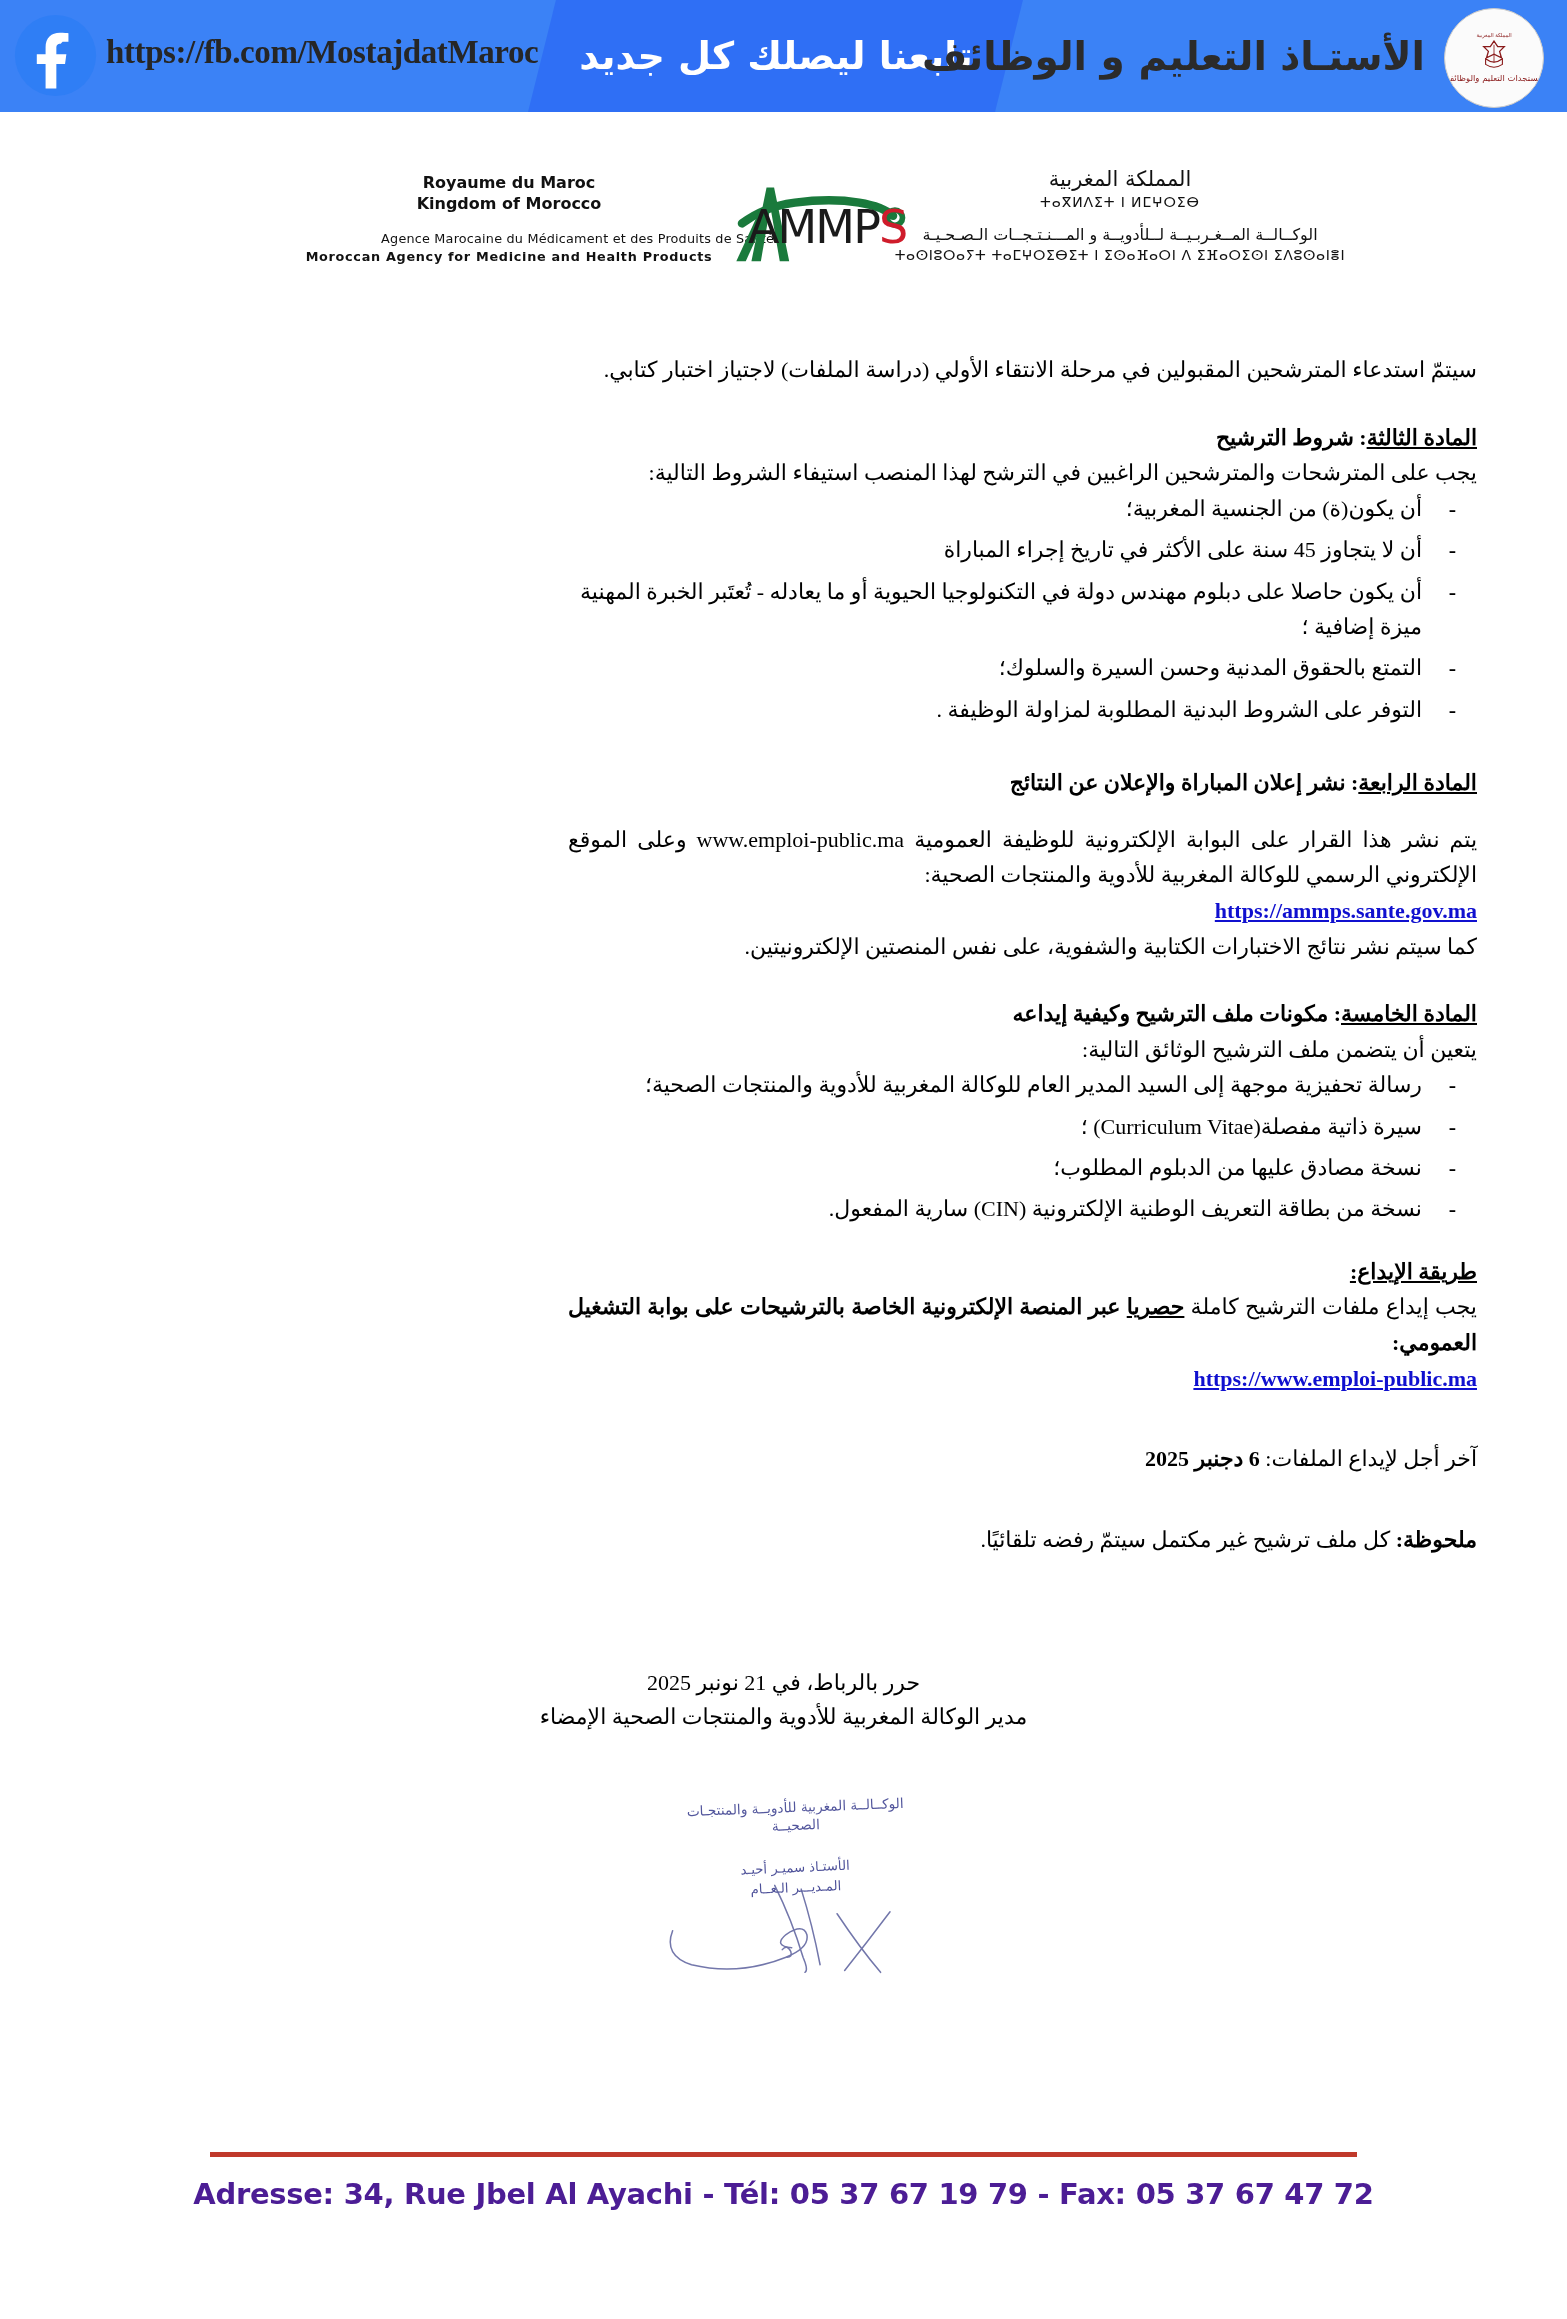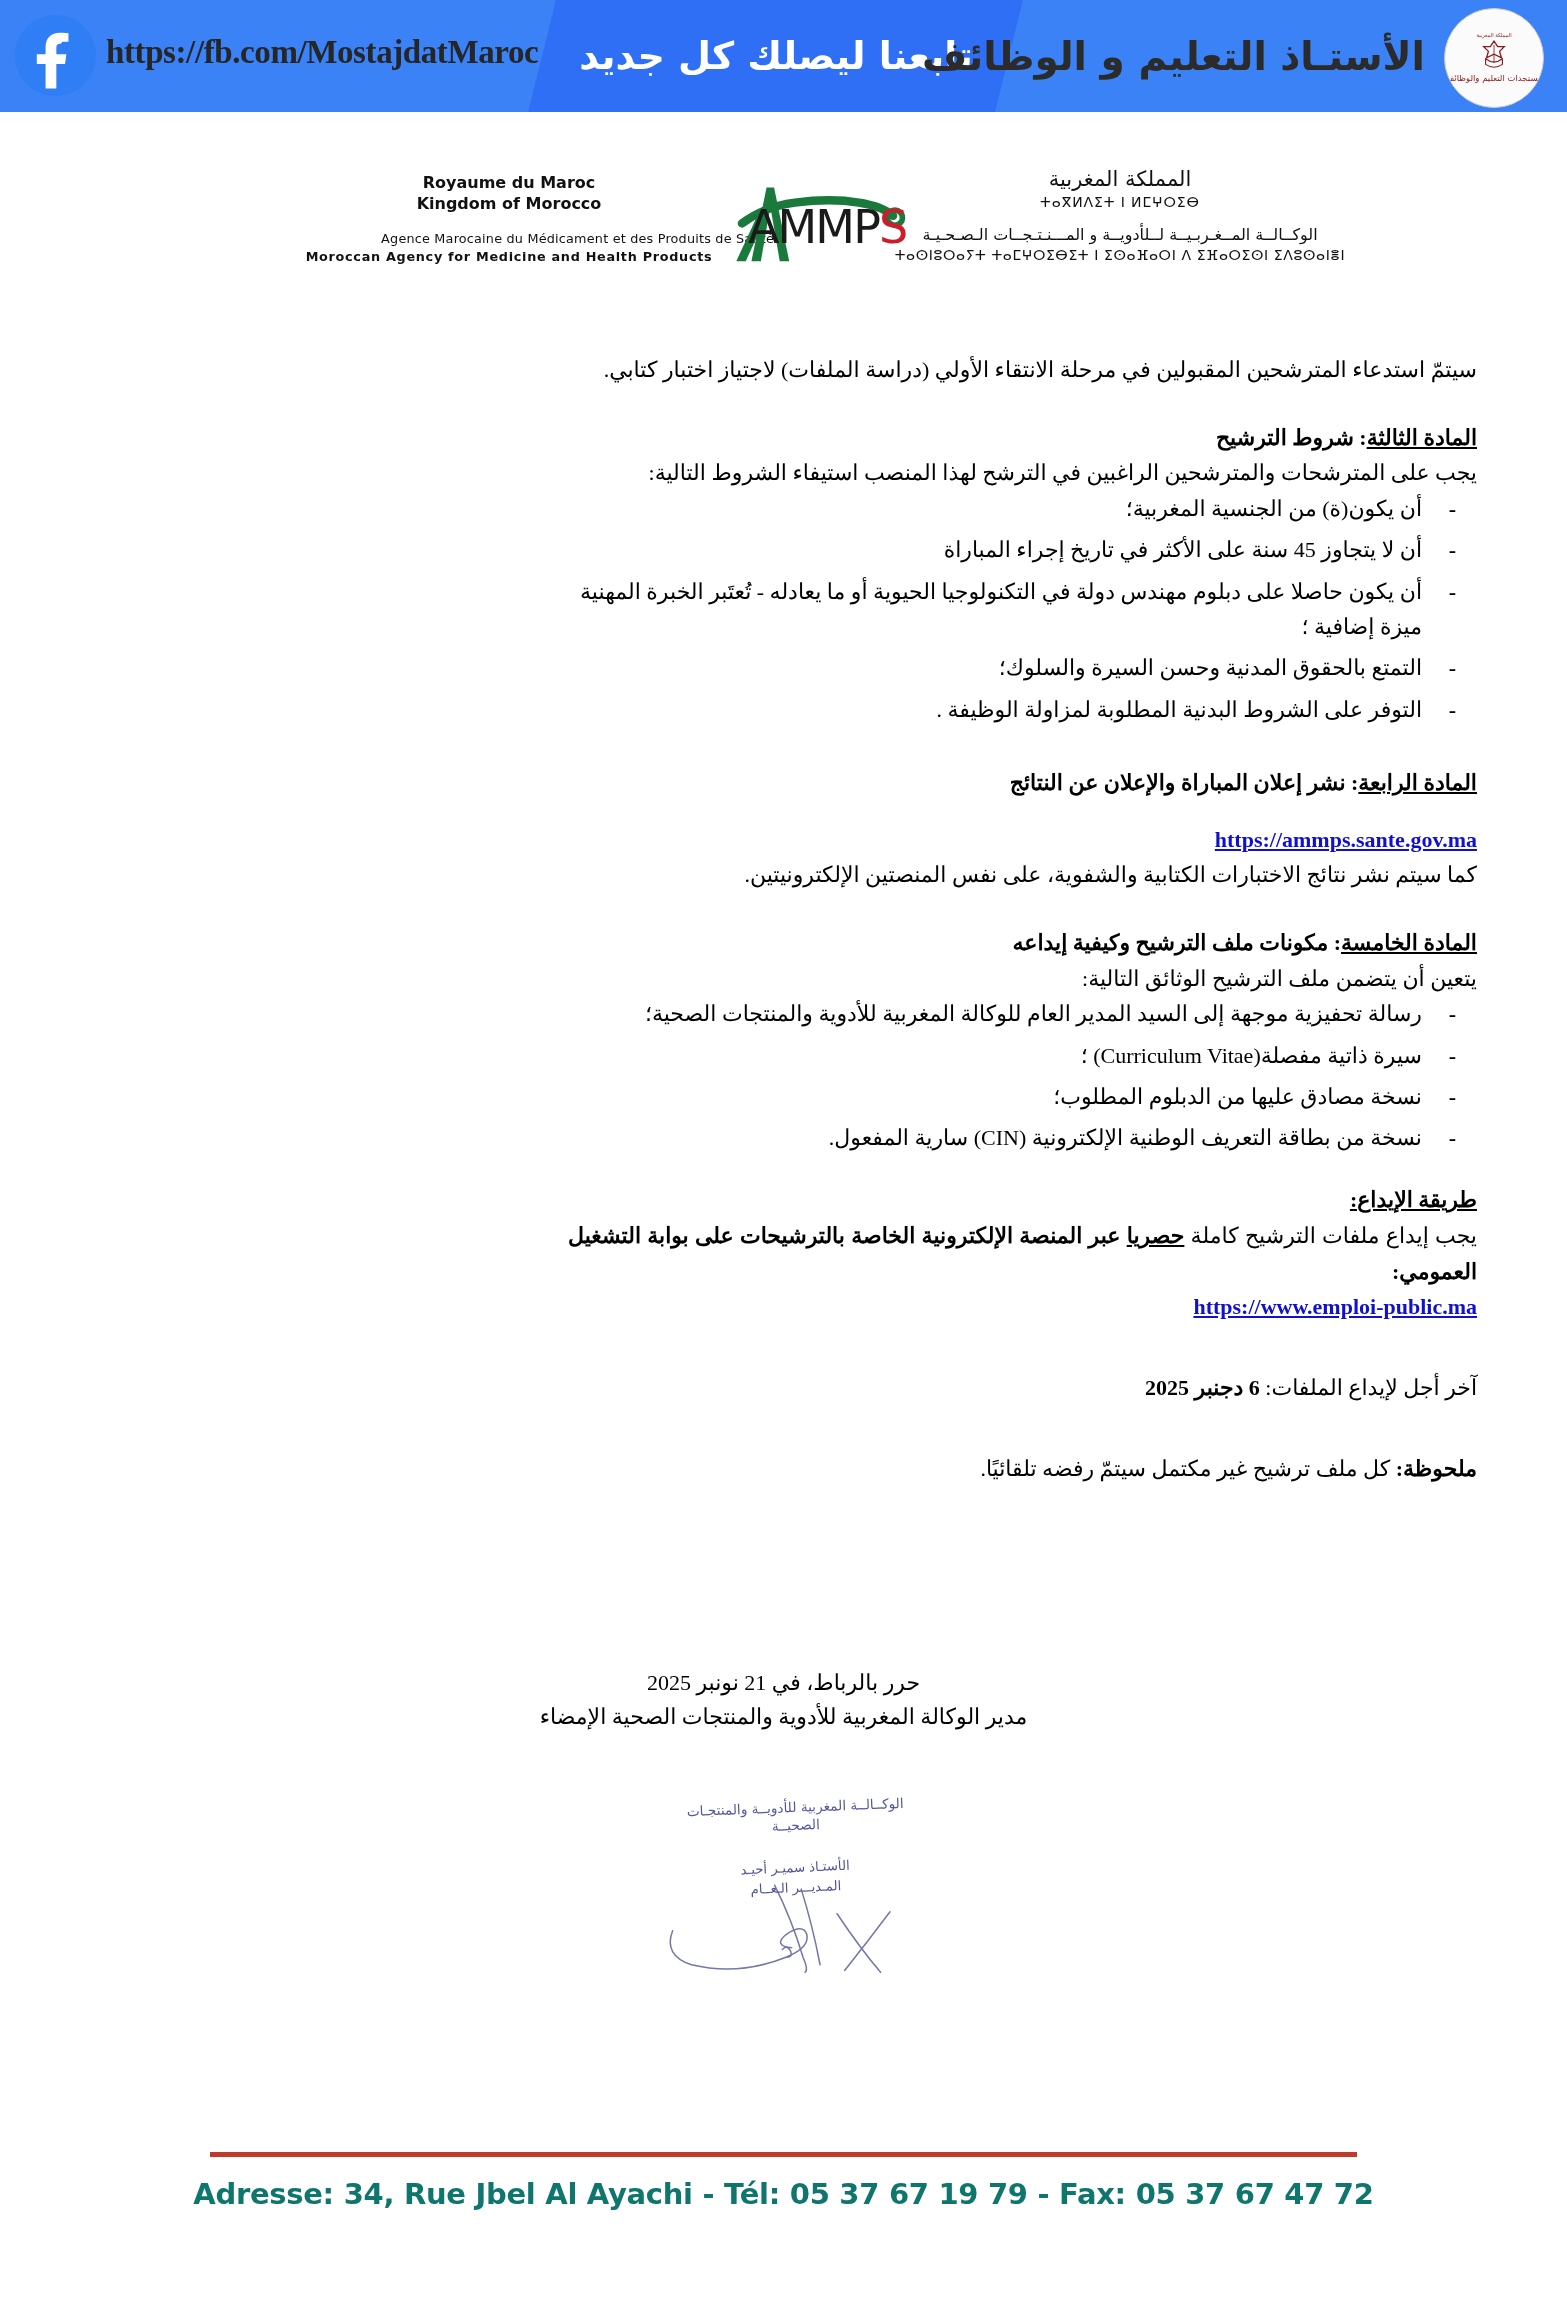--- a/index.html
+++ b/index.html
@@ -325,21 +325,21 @@
   .footer-addr {
     position: absolute;
     left: 0;
     top: 2177px;
     width: 1567px;
     text-align: center;
     direction: ltr;
     font-family: "DejaVu Sans", sans-serif;
     font-weight: bold;
     font-size: 29px;
-    color: #0f766e;
+    color: #4c1d95;
     letter-spacing: -0.3px;
     white-space: nowrap;
   }
 </style>
 </head>
 <body>
 
 <div class="social-banner">
 
   <span class="fb-icon-wrap">
@@ -411,20 +411,21 @@
     <li>التمتع بالحقوق المدنية وحسن السيرة والسلوك؛</li>
     <li>التوفر على الشروط البدنية المطلوبة لمزاولة الوظيفة .</li>
   </ul>
 
   <div class="spacer-md"></div>
 
   <p class="head-underline"><span class="u">المادة الرابعة</span><span>: نشر إعلان المباراة والإعلان عن النتائج</span></p>
 
   <div class="spacer-sm"></div>
 
+  <p class="right"><span>يتم نشر هذا القرار على البوابة الإلكترونية للوظيفة العمومية</span> <span class="ltr">www.emploi-public.ma</span> <span>وعلى الموقع الإلكتروني الرسمي للوكالة المغربية للأدوية والمنتجات الصحية:</span></p>
 
   <p class="big-link"><a class="link-blue" href="#">https://ammps.sante.gov.ma</a></p>
 
   <p class="right">كما سيتم نشر نتائج الاختبارات الكتابية والشفوية، على نفس المنصتين الإلكترونيتين.</p>
 
   <div class="spacer-md"></div>
 
   <p class="head-underline"><span class="u">المادة الخامسة</span><span>: مكونات ملف الترشيح وكيفية إيداعه</span></p>
 
   <p class="right">يتعين أن يتضمن ملف الترشيح الوثائق التالية:</p>

